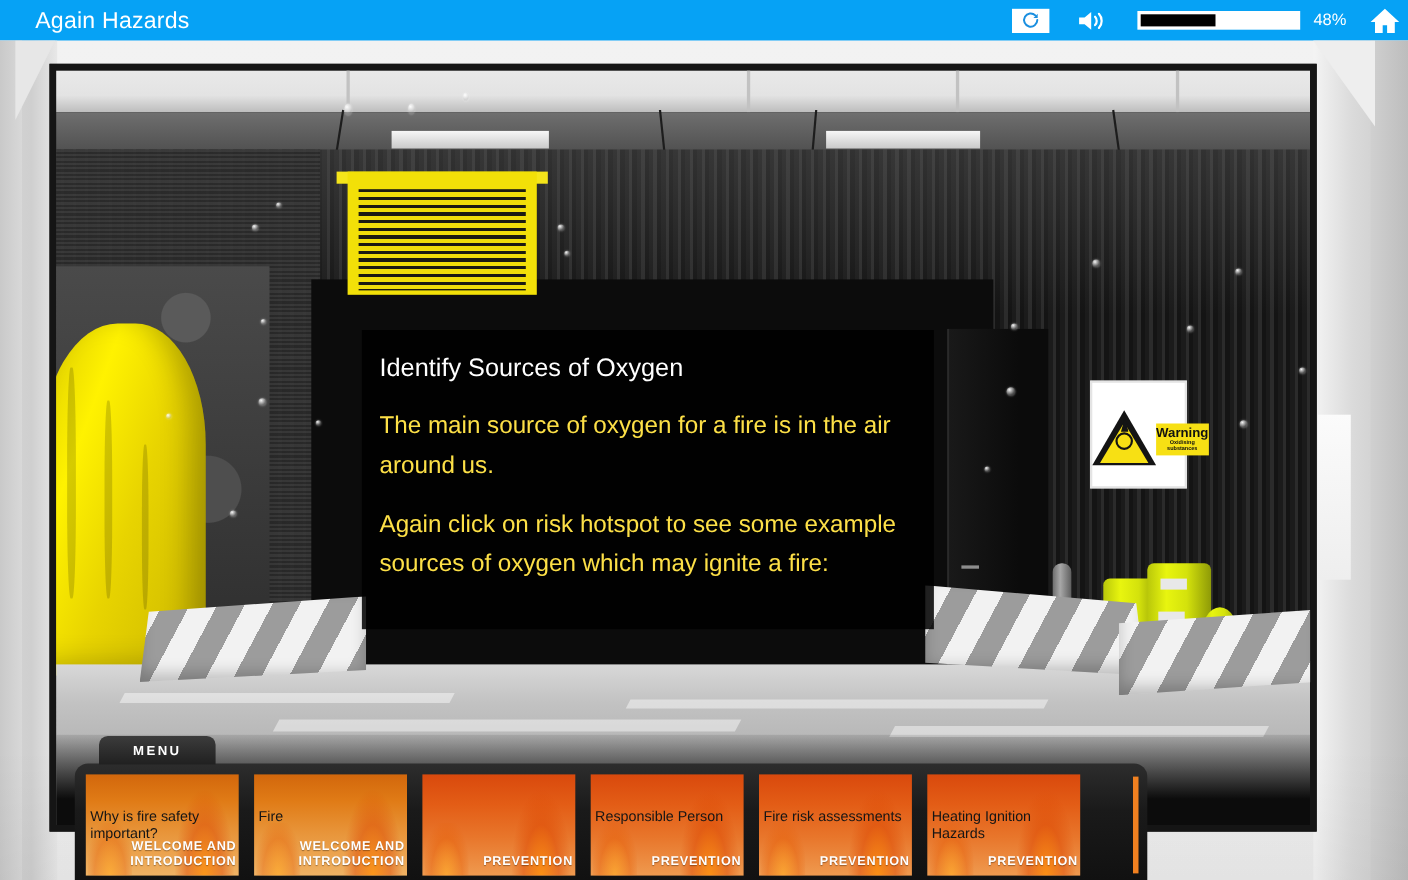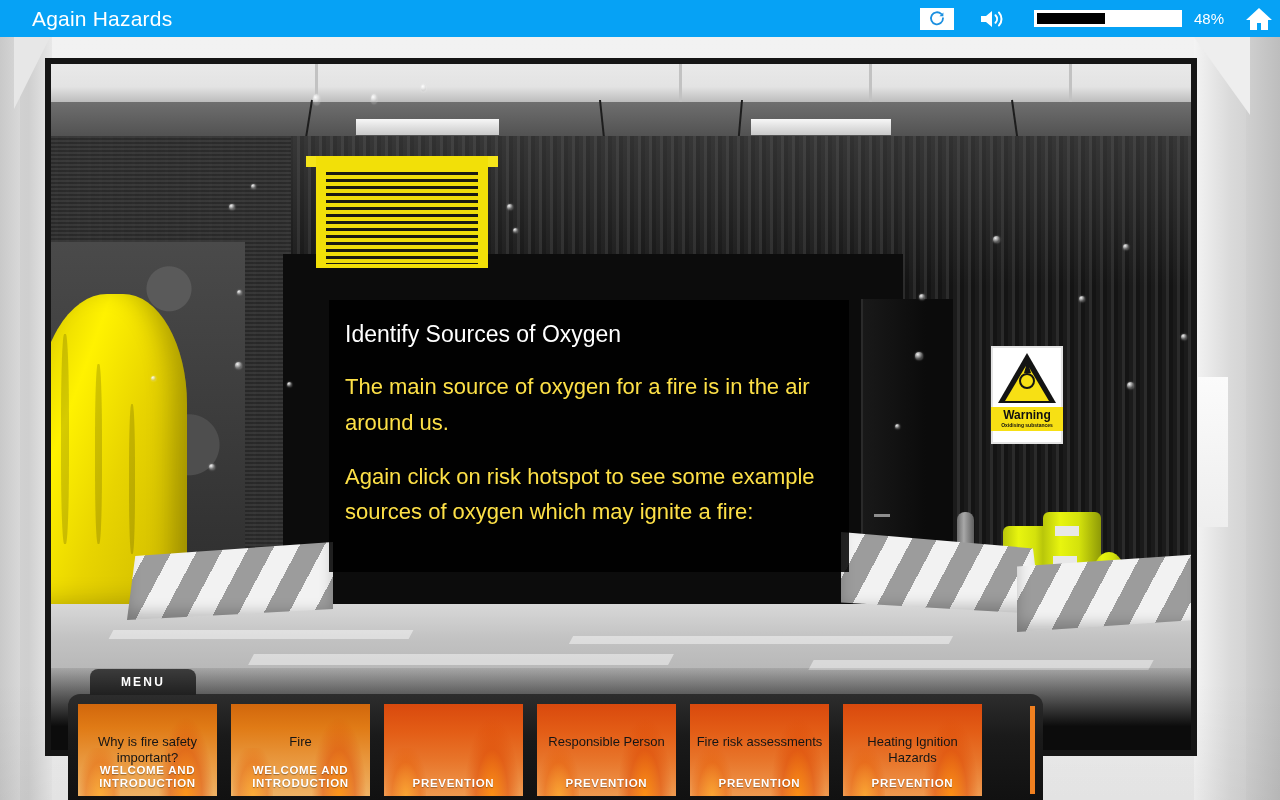--- a/index.html
+++ b/index.html
@@ -269,24 +269,24 @@
   }
   .drum-bag {
     position: absolute; left: 1002px; top: 536px; width: 56px; height: 30px;
     background: radial-gradient(circle at 35% 35%, #ffffff, #d2d2d2);
     border-radius: 50%;
   }
 
   
   .warn-sign {
     position: absolute; left: 940px; top: 282px;
-    width: 72px; height: 98px;
+    width: 88px; height: 98px;
     background: #ffffff;
     border: 2px solid #e4e4e4;
-    display: flex; flex-direction: column; align-items: center;
+    display: flex; flex-direction: row; align-items: center;
     padding-top: 5px;
   }
   .warn-tri {
     width: 0; height: 0;
     border-left: 29px solid transparent;
     border-right: 29px solid transparent;
     border-bottom: 50px solid #141414;
     position: relative;
   }
   .warn-tri::after {
@@ -401,27 +401,26 @@
     opacity: .85;
   }
   .thumb-flame2 {
     position: absolute; left: 2px; bottom: 0;
     width: 40px; height: 48px;
     background:
       radial-gradient(ellipse at 50% 100%, rgba(255,170,40,.7) 0%, rgba(230,90,0,.35) 50%, rgba(255,180,60,0) 78%);
   }
   .thumb-title {
     position: absolute; left: 0; right: 0; top: 30px;
-    text-align: center;
     font-size: 13px; color: #151515; line-height: 1.2;
     padding: 0 4px;
   }
   .thumb-cat {
     position: absolute; left: 0; right: 0; bottom: 6px;
-    text-align: center;
+    text-align: right;
     font-size: 11.5px; font-weight: bold; color: #ffffff;
     letter-spacing: .7px; line-height: 1.15;
     text-shadow: 0 1px 1px rgba(0,0,0,.35);
     padding: 0 2px;
   }
   #menu-scrollbar {
     position: absolute; right: 8px; top: 12px;
     width: 5px; height: 88px;
     background: #f08020;
     z-index: 13;

